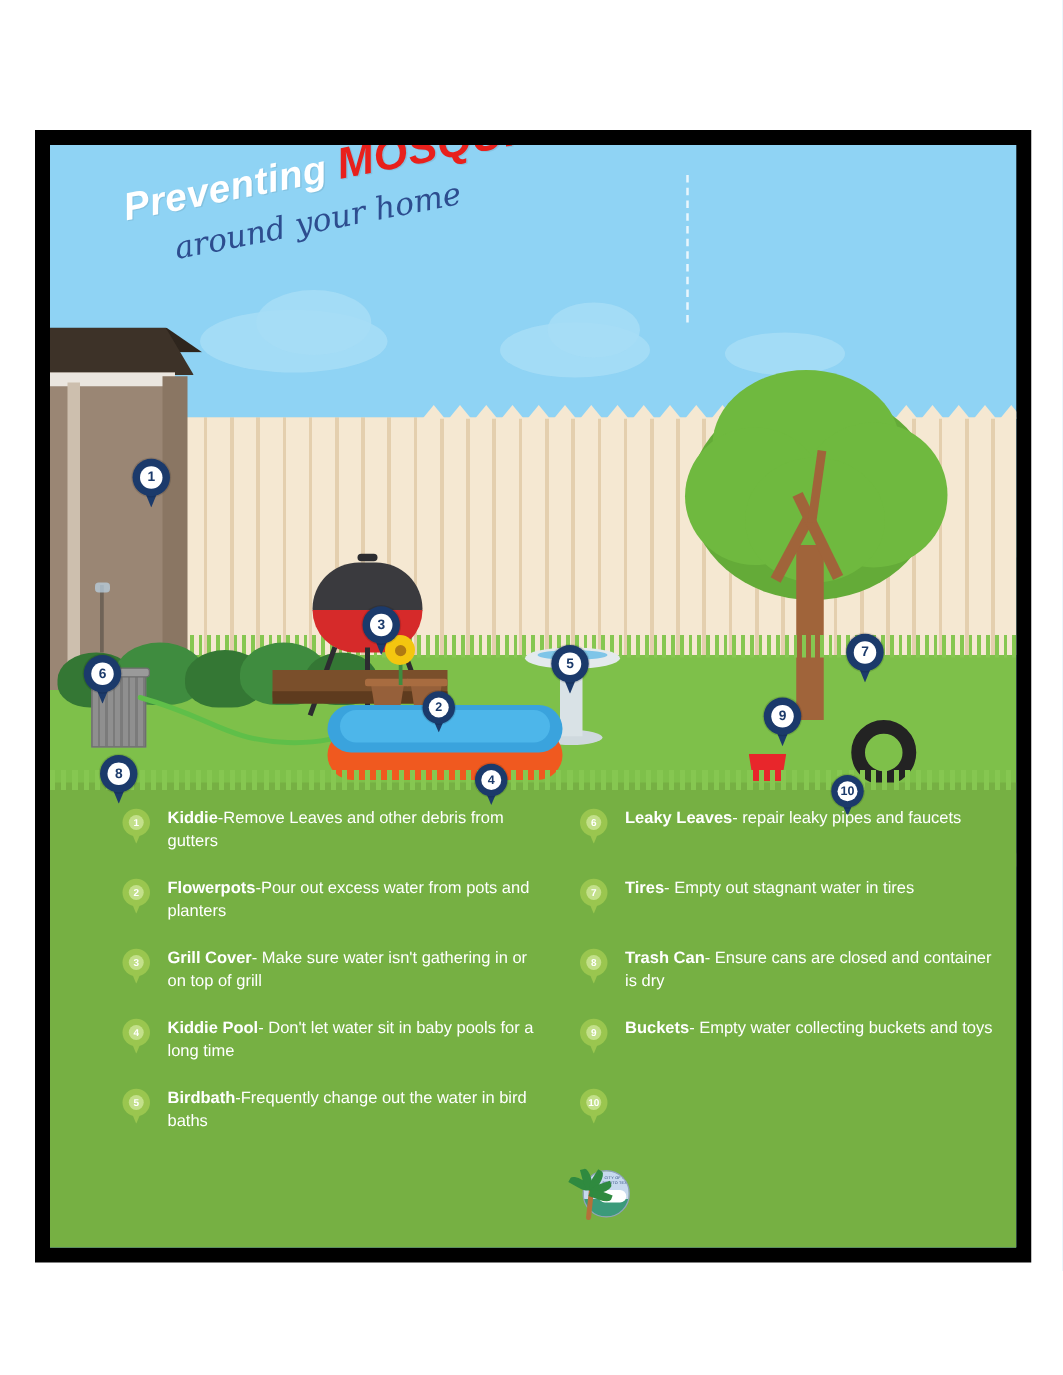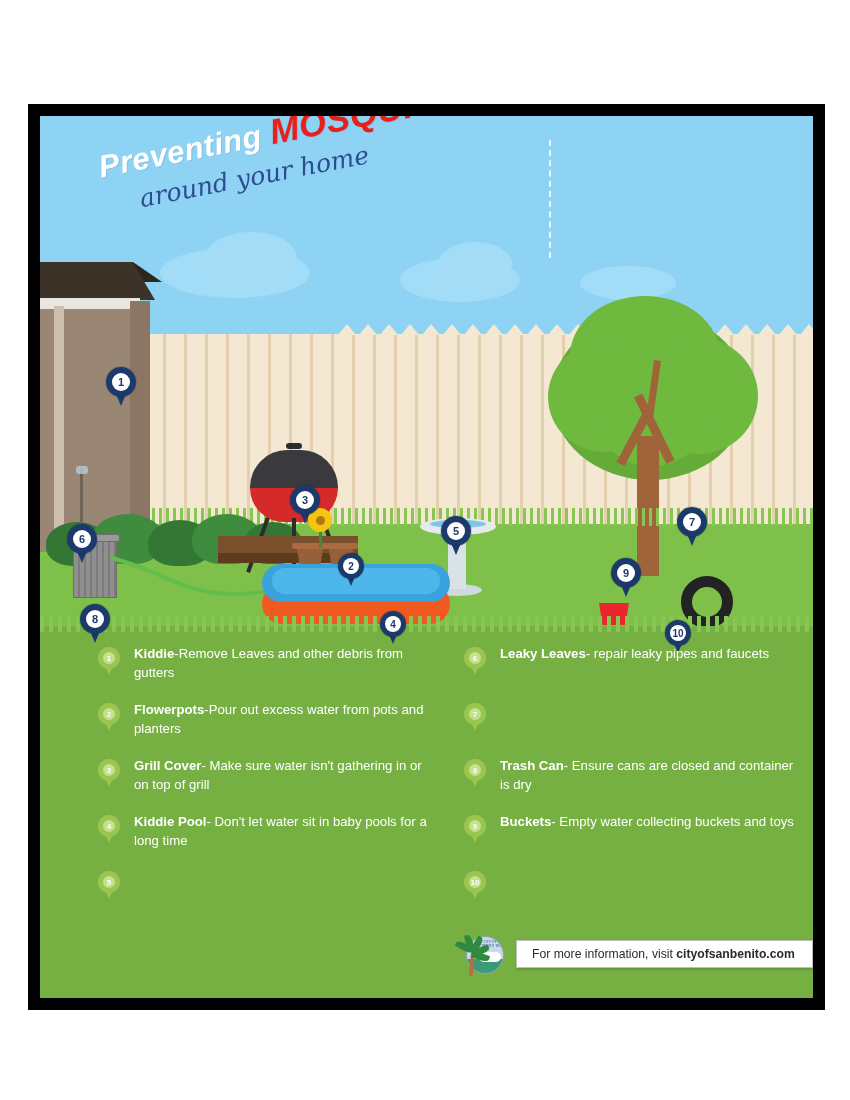--- a/index.html
+++ b/index.html
@@ -802,20 +802,21 @@
             <div class="ltext"><b>Kiddie Pool</b><span>- Don't let water sit in baby pools for a long time</span></div>
           </div>
 
           <div class="litem">
             <div class="lpin">
               <div class="ltail"></div>
               <div class="lhead"></div>
               <div class="ldisc"></div>
               <div class="lnum">5</div>
             </div>
+            <div class="ltext"><b>Birdbath</b><span>-Frequently change out the water in bird baths</span></div>
           </div>
 
         </div>
 
         <div class="legend-col right">
 
           <div class="litem">
             <div class="lpin">
               <div class="ltail"></div>
               <div class="lhead"></div>
@@ -825,20 +826,21 @@
             <div class="ltext"><b>Leaky Leaves</b><span>- repair leaky pipes and faucets</span></div>
           </div>
 
           <div class="litem">
             <div class="lpin">
               <div class="ltail"></div>
               <div class="lhead"></div>
               <div class="ldisc"></div>
               <div class="lnum">7</div>
             </div>
+            <div class="ltext"><b>Tires</b><span>- Empty out stagnant water in tires</span></div>
           </div>
 
           <div class="litem">
             <div class="lpin">
               <div class="ltail"></div>
               <div class="lhead"></div>
               <div class="ldisc"></div>
               <div class="lnum">8</div>
             </div>
             <div class="ltext"><b>Trash Can</b><span>- Ensure cans are closed and container is dry</span></div>
@@ -872,20 +874,17 @@
             <div class="seal-text">CITY OF SAN BENITO TEXAS</div>
             <div class="seal-cloud"></div>
           </div>
           <div class="palm-trunk"></div>
           <div class="palm-frond" style="left:14px;top:14px;transform:rotate(-150deg);"></div>
           <div class="palm-frond" style="left:14px;top:15px;transform:rotate(-105deg);"></div>
           <div class="palm-frond" style="left:14px;top:15px;transform:rotate(-58deg);"></div>
           <div class="palm-frond" style="left:14px;top:16px;transform:rotate(-18deg);"></div>
           <div class="palm-frond" style="left:14px;top:16px;transform:rotate(20deg);"></div>
         </div>
-        <div class="urlbar">
-          <div class="t"><span>For more information, visit </span><b>cityofsanbenito.com</b></div>
-        </div>
       </div>
 
     </div>
   </div>
 </div>
 
 </body></html>

